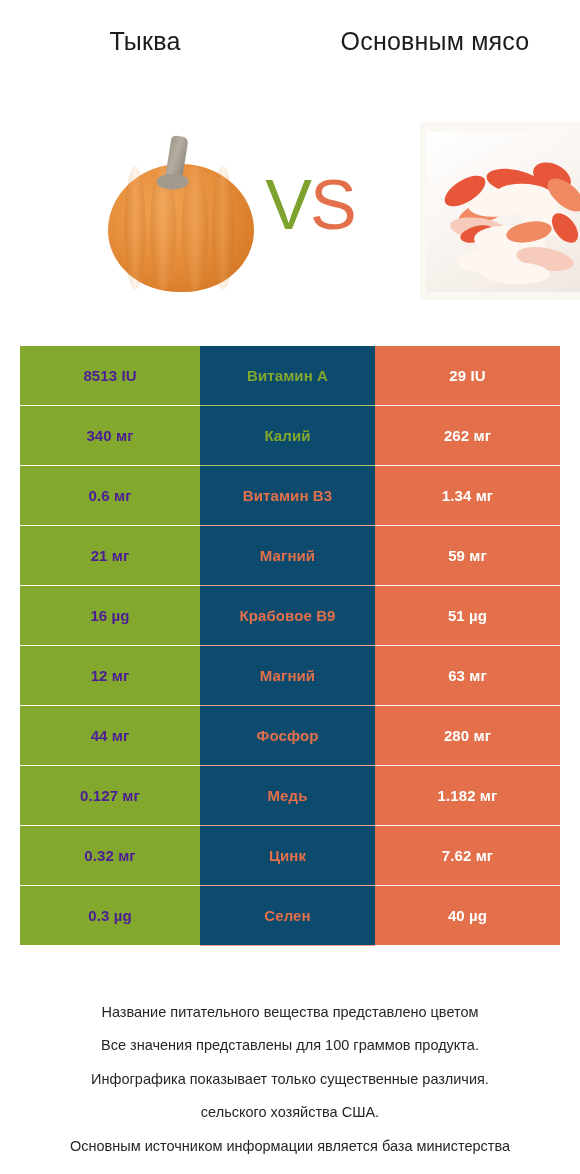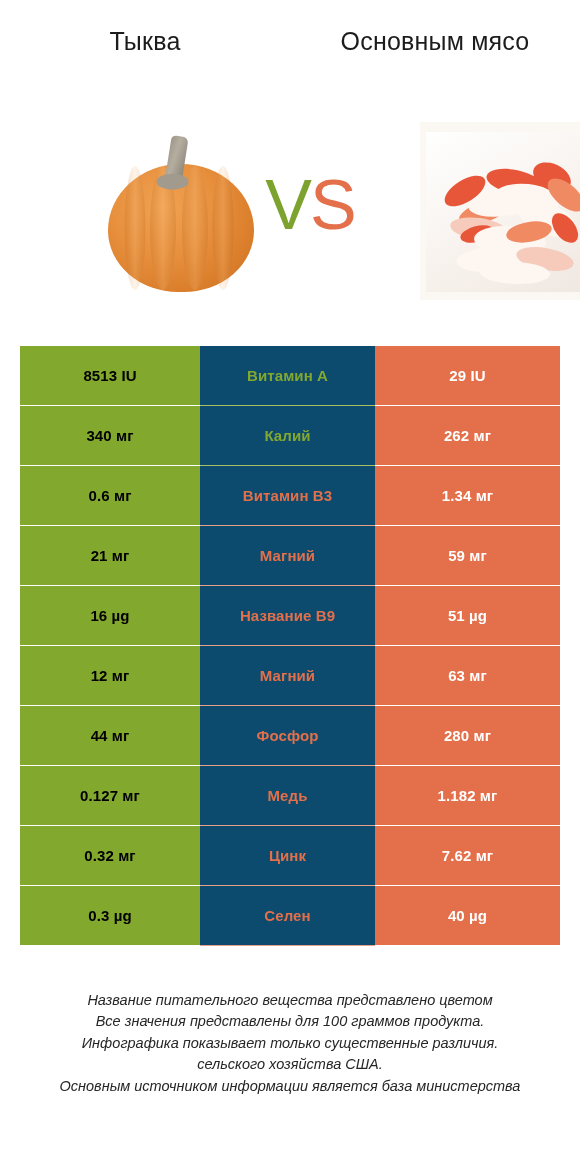--- a/index.html
+++ b/index.html
@@ -138,21 +138,21 @@
     display: flex;
     align-items: center;
     justify-content: center;
     font-size: 15px;
     font-weight: 700;
     letter-spacing: 0.1px;
   }
   .cell.left {
     width: 180px;
     background: #83a82e;
-    color: #000000;
+    color: #4c1d95;
     border-bottom: 1px solid #ffffff;
   }
   .cell.right {
     width: 185px;
     background: #e3704a;
     color: #ffffff;
     border-bottom: 1px solid #ffffff;
   }
   .cell.mid {
     flex: 1;
@@ -166,21 +166,21 @@
   
   .footer {
     position: absolute;
     left: 0; right: 0; top: 990px;
     text-align: center;
     font-size: 14.5px;
     line-height: 1.48;
     color: #262626;
     padding: 0 26px;
   }
-  .footer p { margin: 0; font-style: italic; }
+  .footer p { margin: 12px; }
 </style>
 </head>
 <body>
 
 <div class="page">
 
   <div class="titles">
     <div class="title-col">
       <div class="title-text">Тыква</div>
     </div>
@@ -246,21 +246,21 @@
         <div class="cell mid win-right">Витамин B3</div>
         <div class="cell right">1.34 мг</div>
       </div>
       <div class="row">
         <div class="cell left">21 мг</div>
         <div class="cell mid win-right">Магний</div>
         <div class="cell right">59 мг</div>
       </div>
       <div class="row">
         <div class="cell left">16 µg</div>
-        <div class="cell mid win-right">Название B9</div>
+        <div class="cell mid win-right">Крабовое B9</div>
         <div class="cell right">51 µg</div>
       </div>
       <div class="row">
         <div class="cell left">12 мг</div>
         <div class="cell mid win-right">Магний</div>
         <div class="cell right">63 мг</div>
       </div>
       <div class="row">
         <div class="cell left">44 мг</div>
         <div class="cell mid win-right">Фосфор</div>

